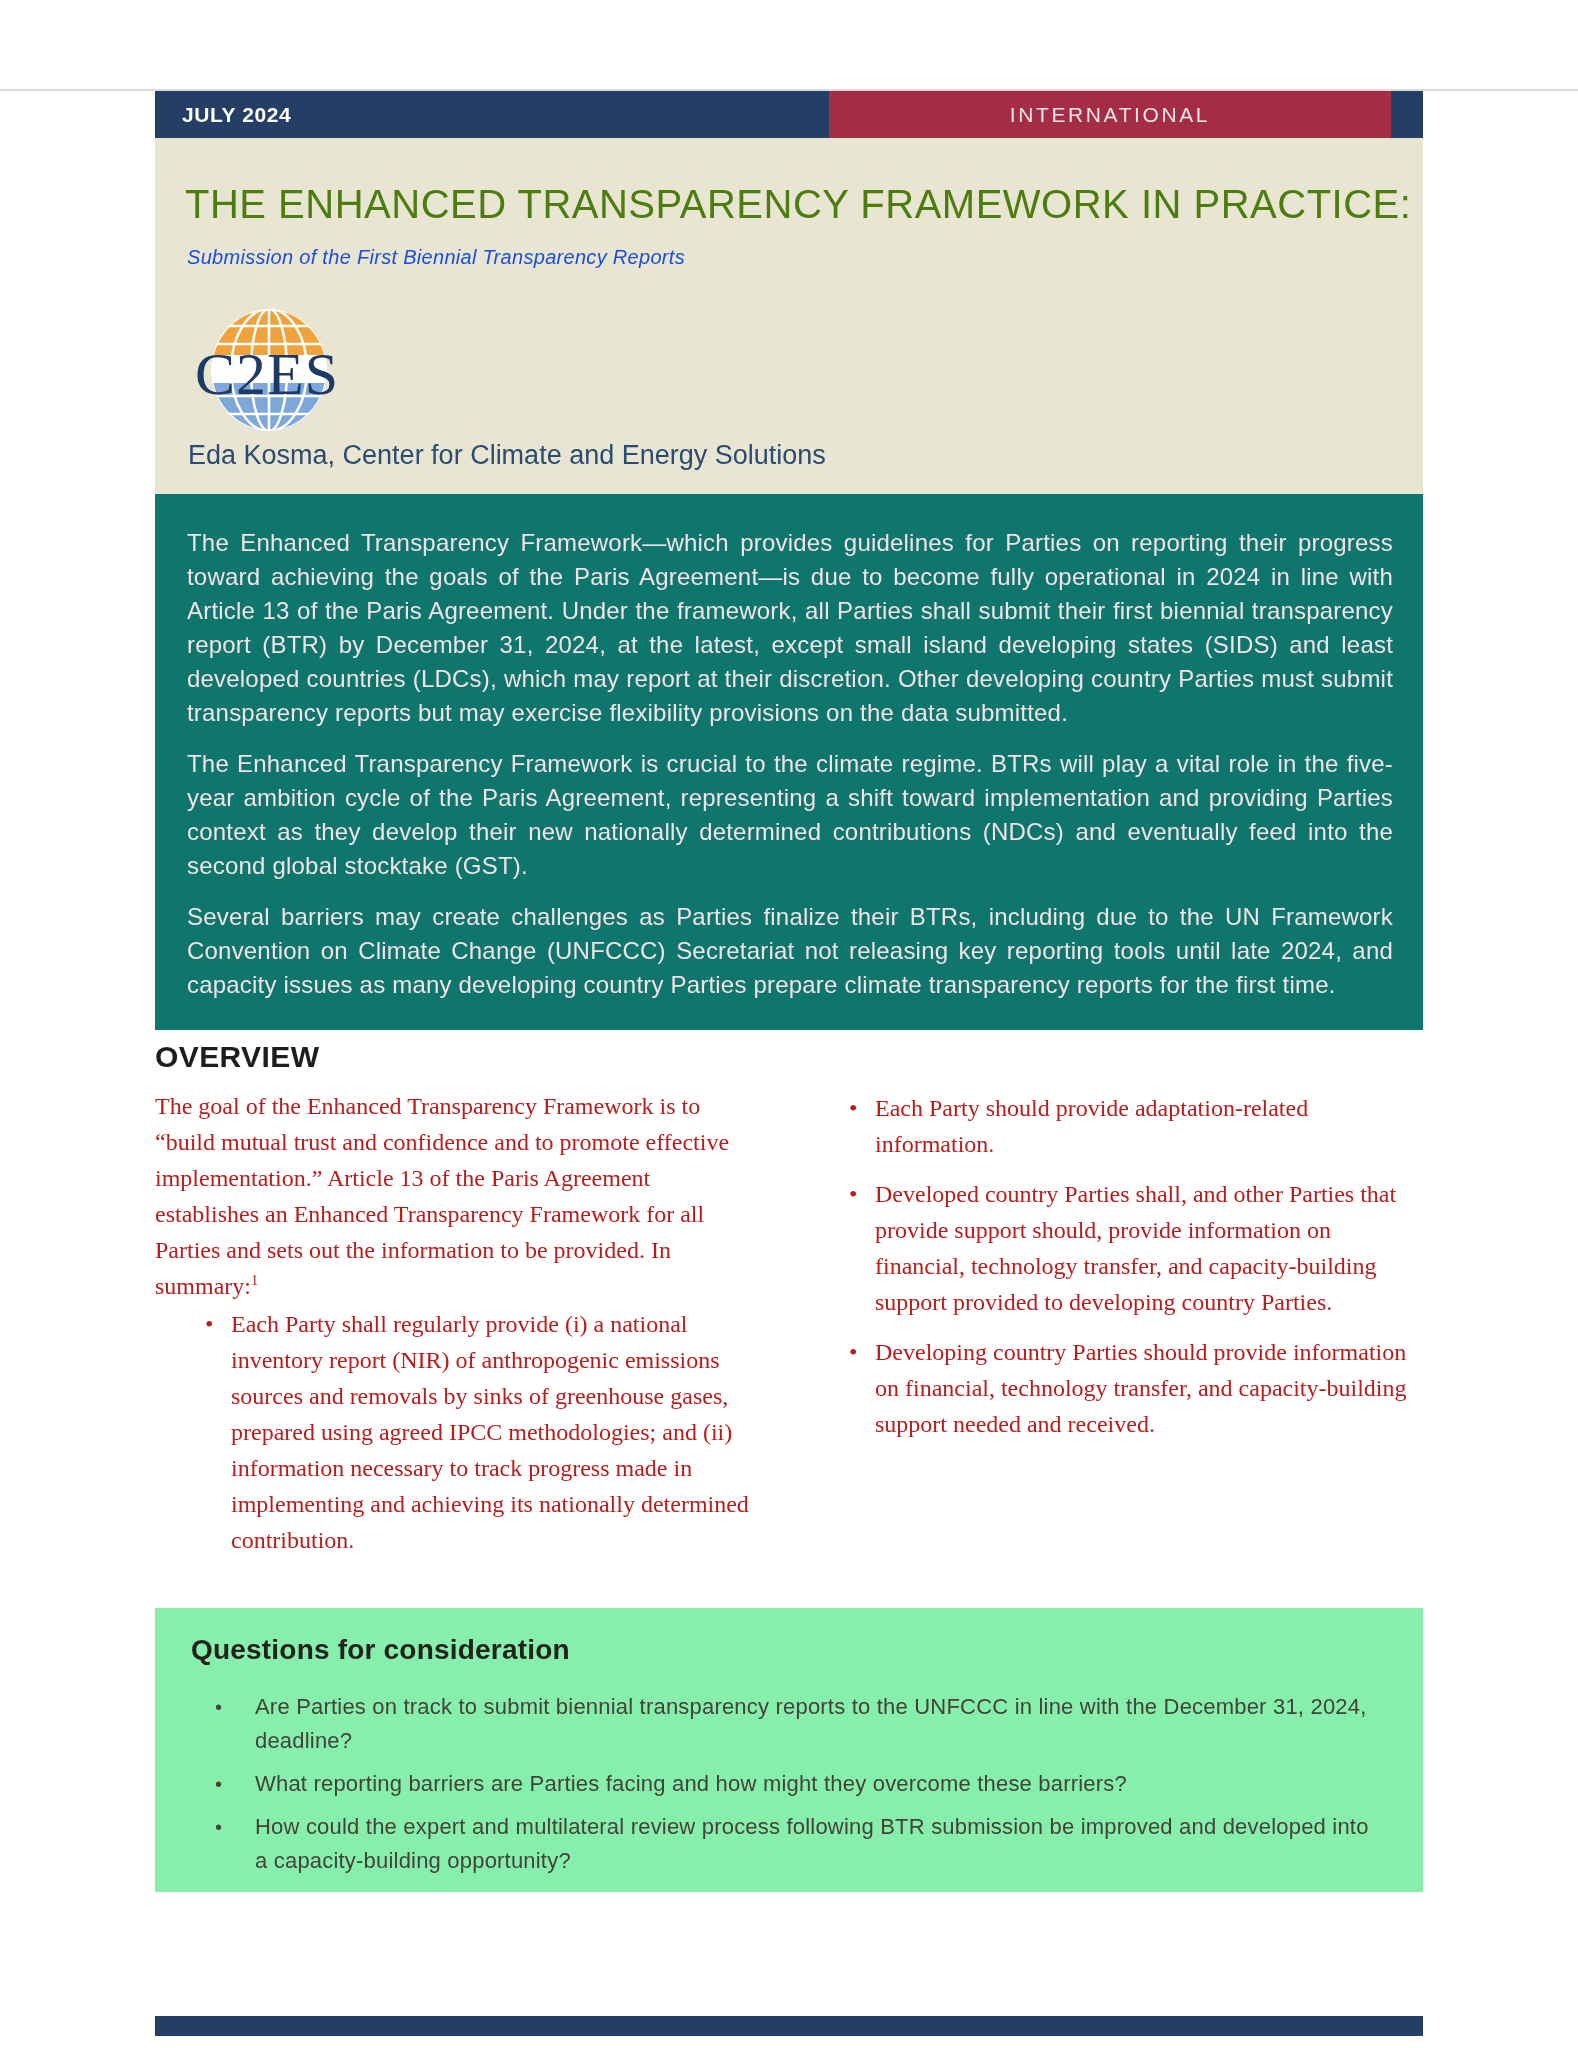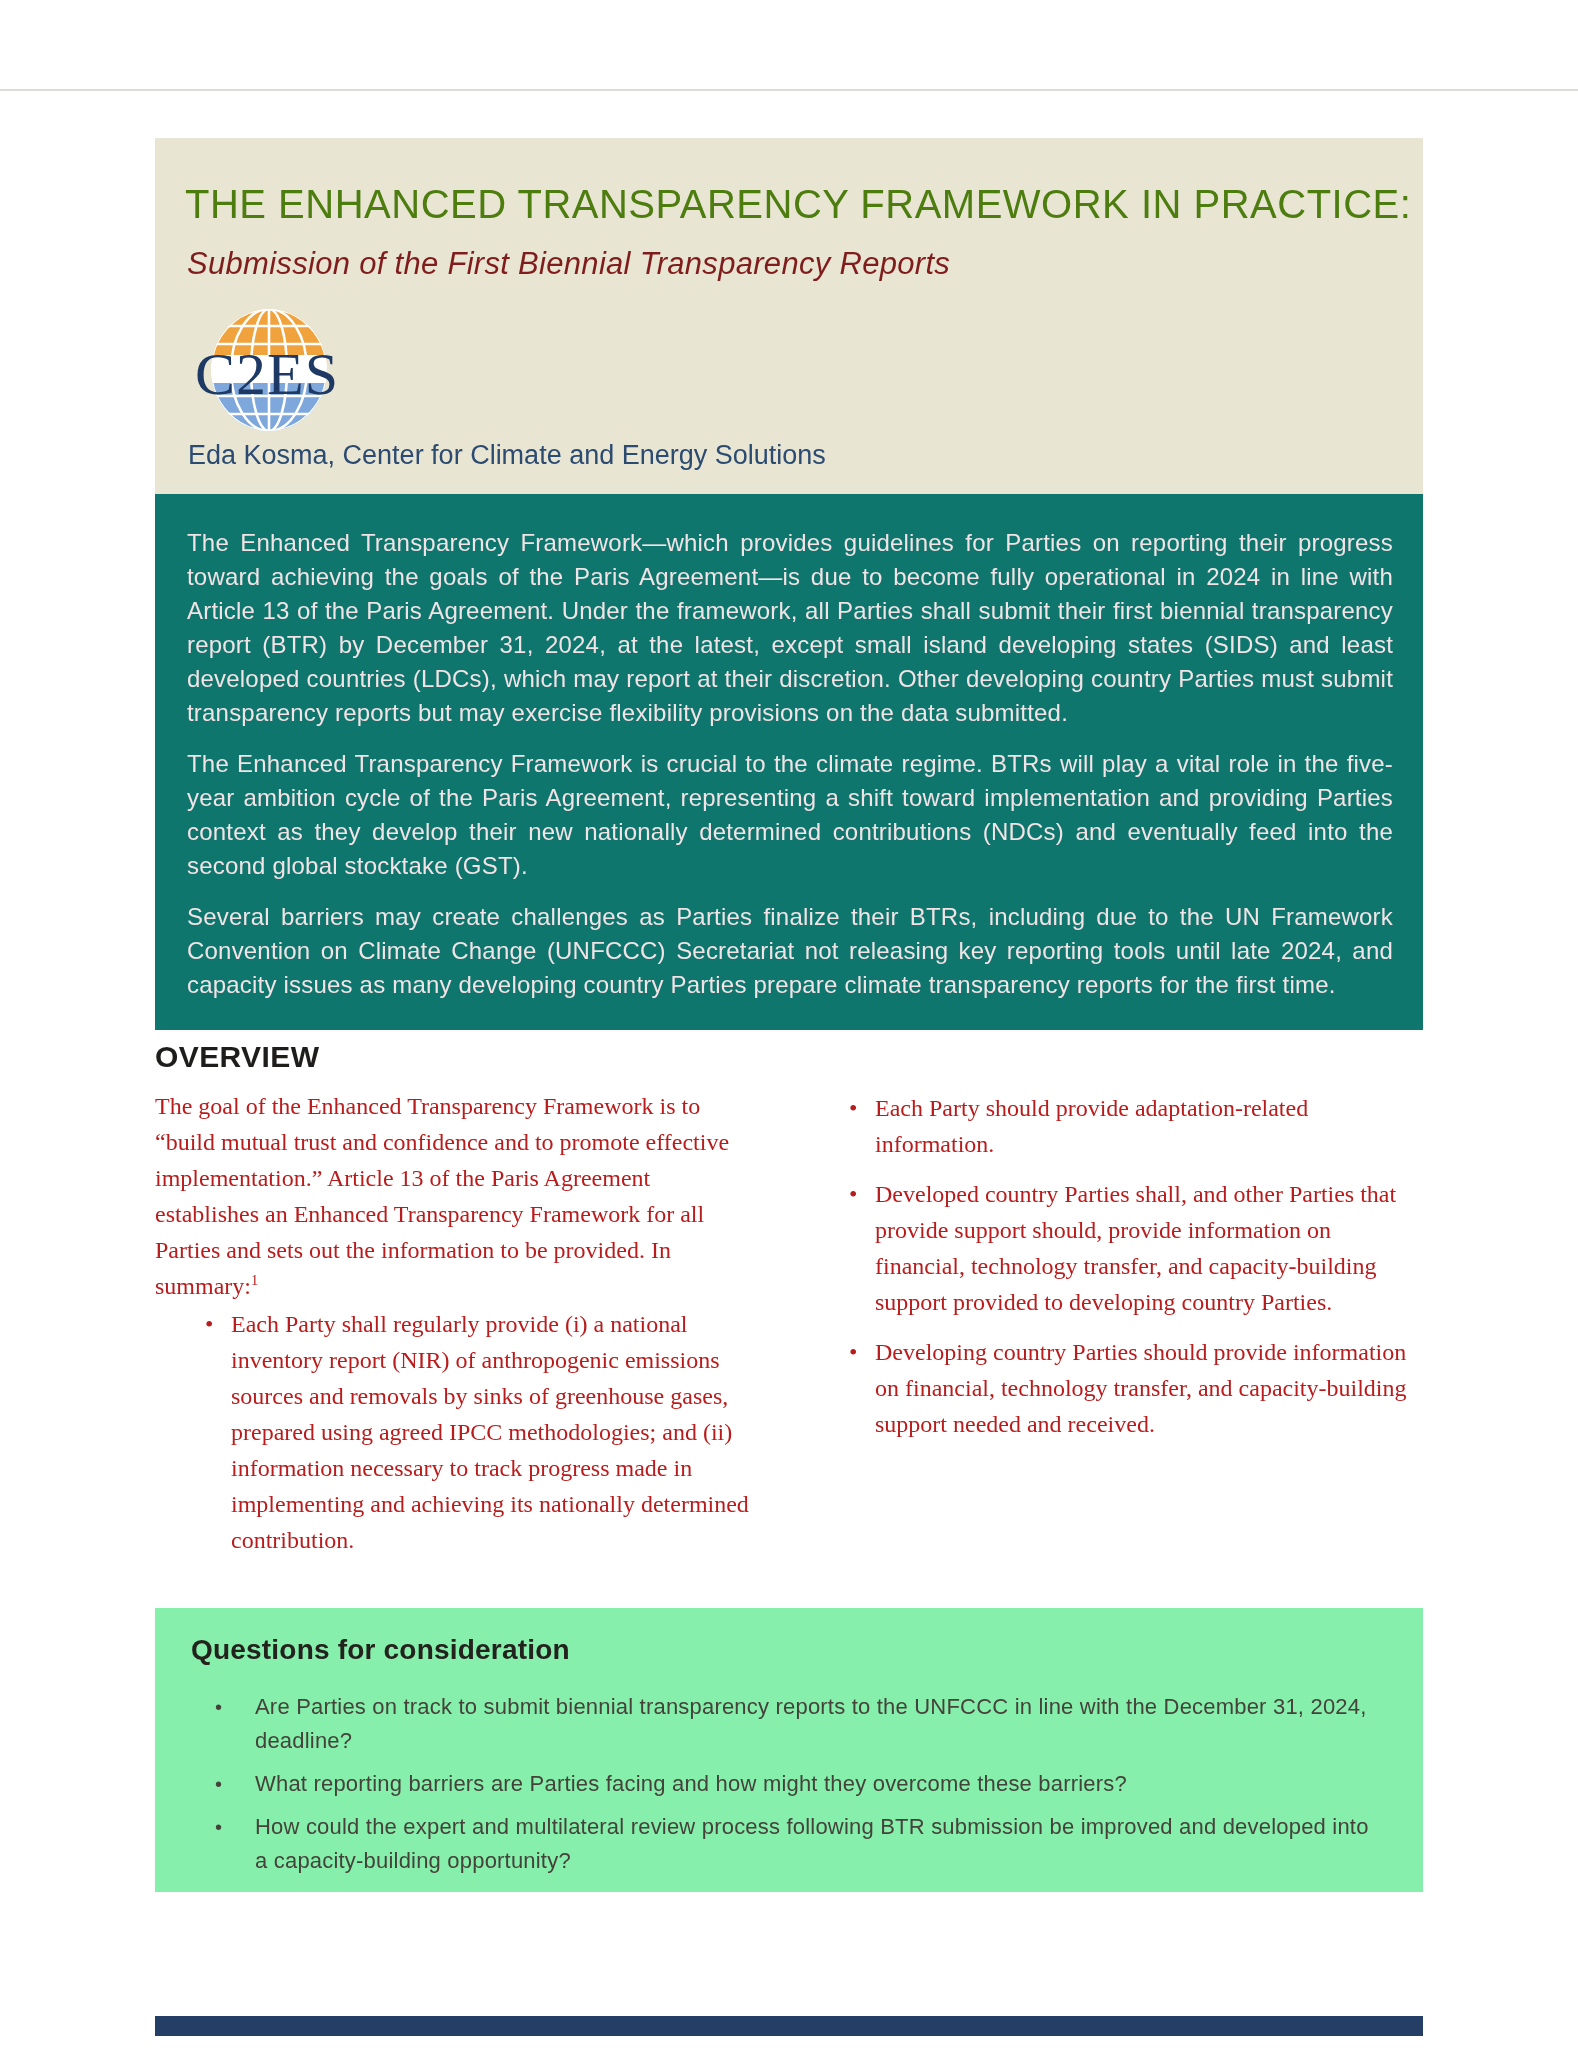--- a/index.html
+++ b/index.html
@@ -15,21 +15,21 @@
   .bar-red  { width:562px; background:#a52c45; display:flex; align-items:center; justify-content:center; }
   .bar-cap  { width:32px; background:#243e66; }
   .date-text { color:#ffffff; font-size:21px; font-weight:bold; letter-spacing:0.6px; }
   .program-text { color:#f4e6e8; font-size:21px; font-weight:400; letter-spacing:2.6px; }
 
   
   .masthead { position:absolute; left:155px; top:138px; width:1268px; height:356px; background:#e9e5d3; }
   .doc-title { position:absolute; left:30px; top:44px; white-space:nowrap;
                font-size:40px; font-weight:400; color:#4d7c0f; letter-spacing:0.5px; }
   .doc-subtitle { position:absolute; left:32px; top:108px; white-space:nowrap;
-                  font-size:31px; font-style:italic; font-weight:400; color:#7f1d1d; letter-spacing:0.3px; }
+                  font-size:20px; font-style:italic; font-weight:400; color:#1d4ed8; letter-spacing:0.3px; }
   .logo { position:absolute; left:40px; top:170px; width:660px; height:124px;text-align:right; }
   .logo svg { position:absolute; left:15px; top:0; }
   .logo-wordmark { position:absolute; left:0; top:36px; font-family:"Liberation Serif", serif;
                    font-size:60px; color:#1e3a64; letter-spacing:1px; line-height:1; }
   .logo-org { position:absolute; left:150px; top:37px; font-size:20px; line-height:25px;
               color:#20406b; letter-spacing:0.6px; font-weight:bold; }
   .author-line { position:absolute; left:33px; top:302px; font-size:27px; color:#2c4b71; }
 
   
   .abstract { position:absolute; left:155px; top:494px; width:1268px; min-height:508px;
@@ -66,20 +66,29 @@
 
   sup { font-size:0.6em; vertical-align:super; line-height:0; }
 </style>
 </head>
 <body>
 
 <div class="page">
 
   <div class="rule-top"></div>
 
+  <div class="topbar">
+    <div class="bar-blue">
+      <span class="date-text">JULY 2024</span>
+    </div>
+    <div class="bar-red">
+      <span class="program-text">INTERNATIONAL</span>
+    </div>
+    <div class="bar-cap"></div>
+  </div>
 
   <div class="masthead">
     <div class="doc-title">THE ENHANCED TRANSPARENCY FRAMEWORK IN PRACTICE:</div>
     <div class="doc-subtitle">Submission of the First Biennial Transparency Reports</div>
 
     <div class="logo">
       <svg width="118" height="124" viewBox="0 0 118 124">
         <defs>
           <clipPath id="globeClip">
               <ellipse cx="59" cy="62" rx="58" ry="61"></ellipse>

